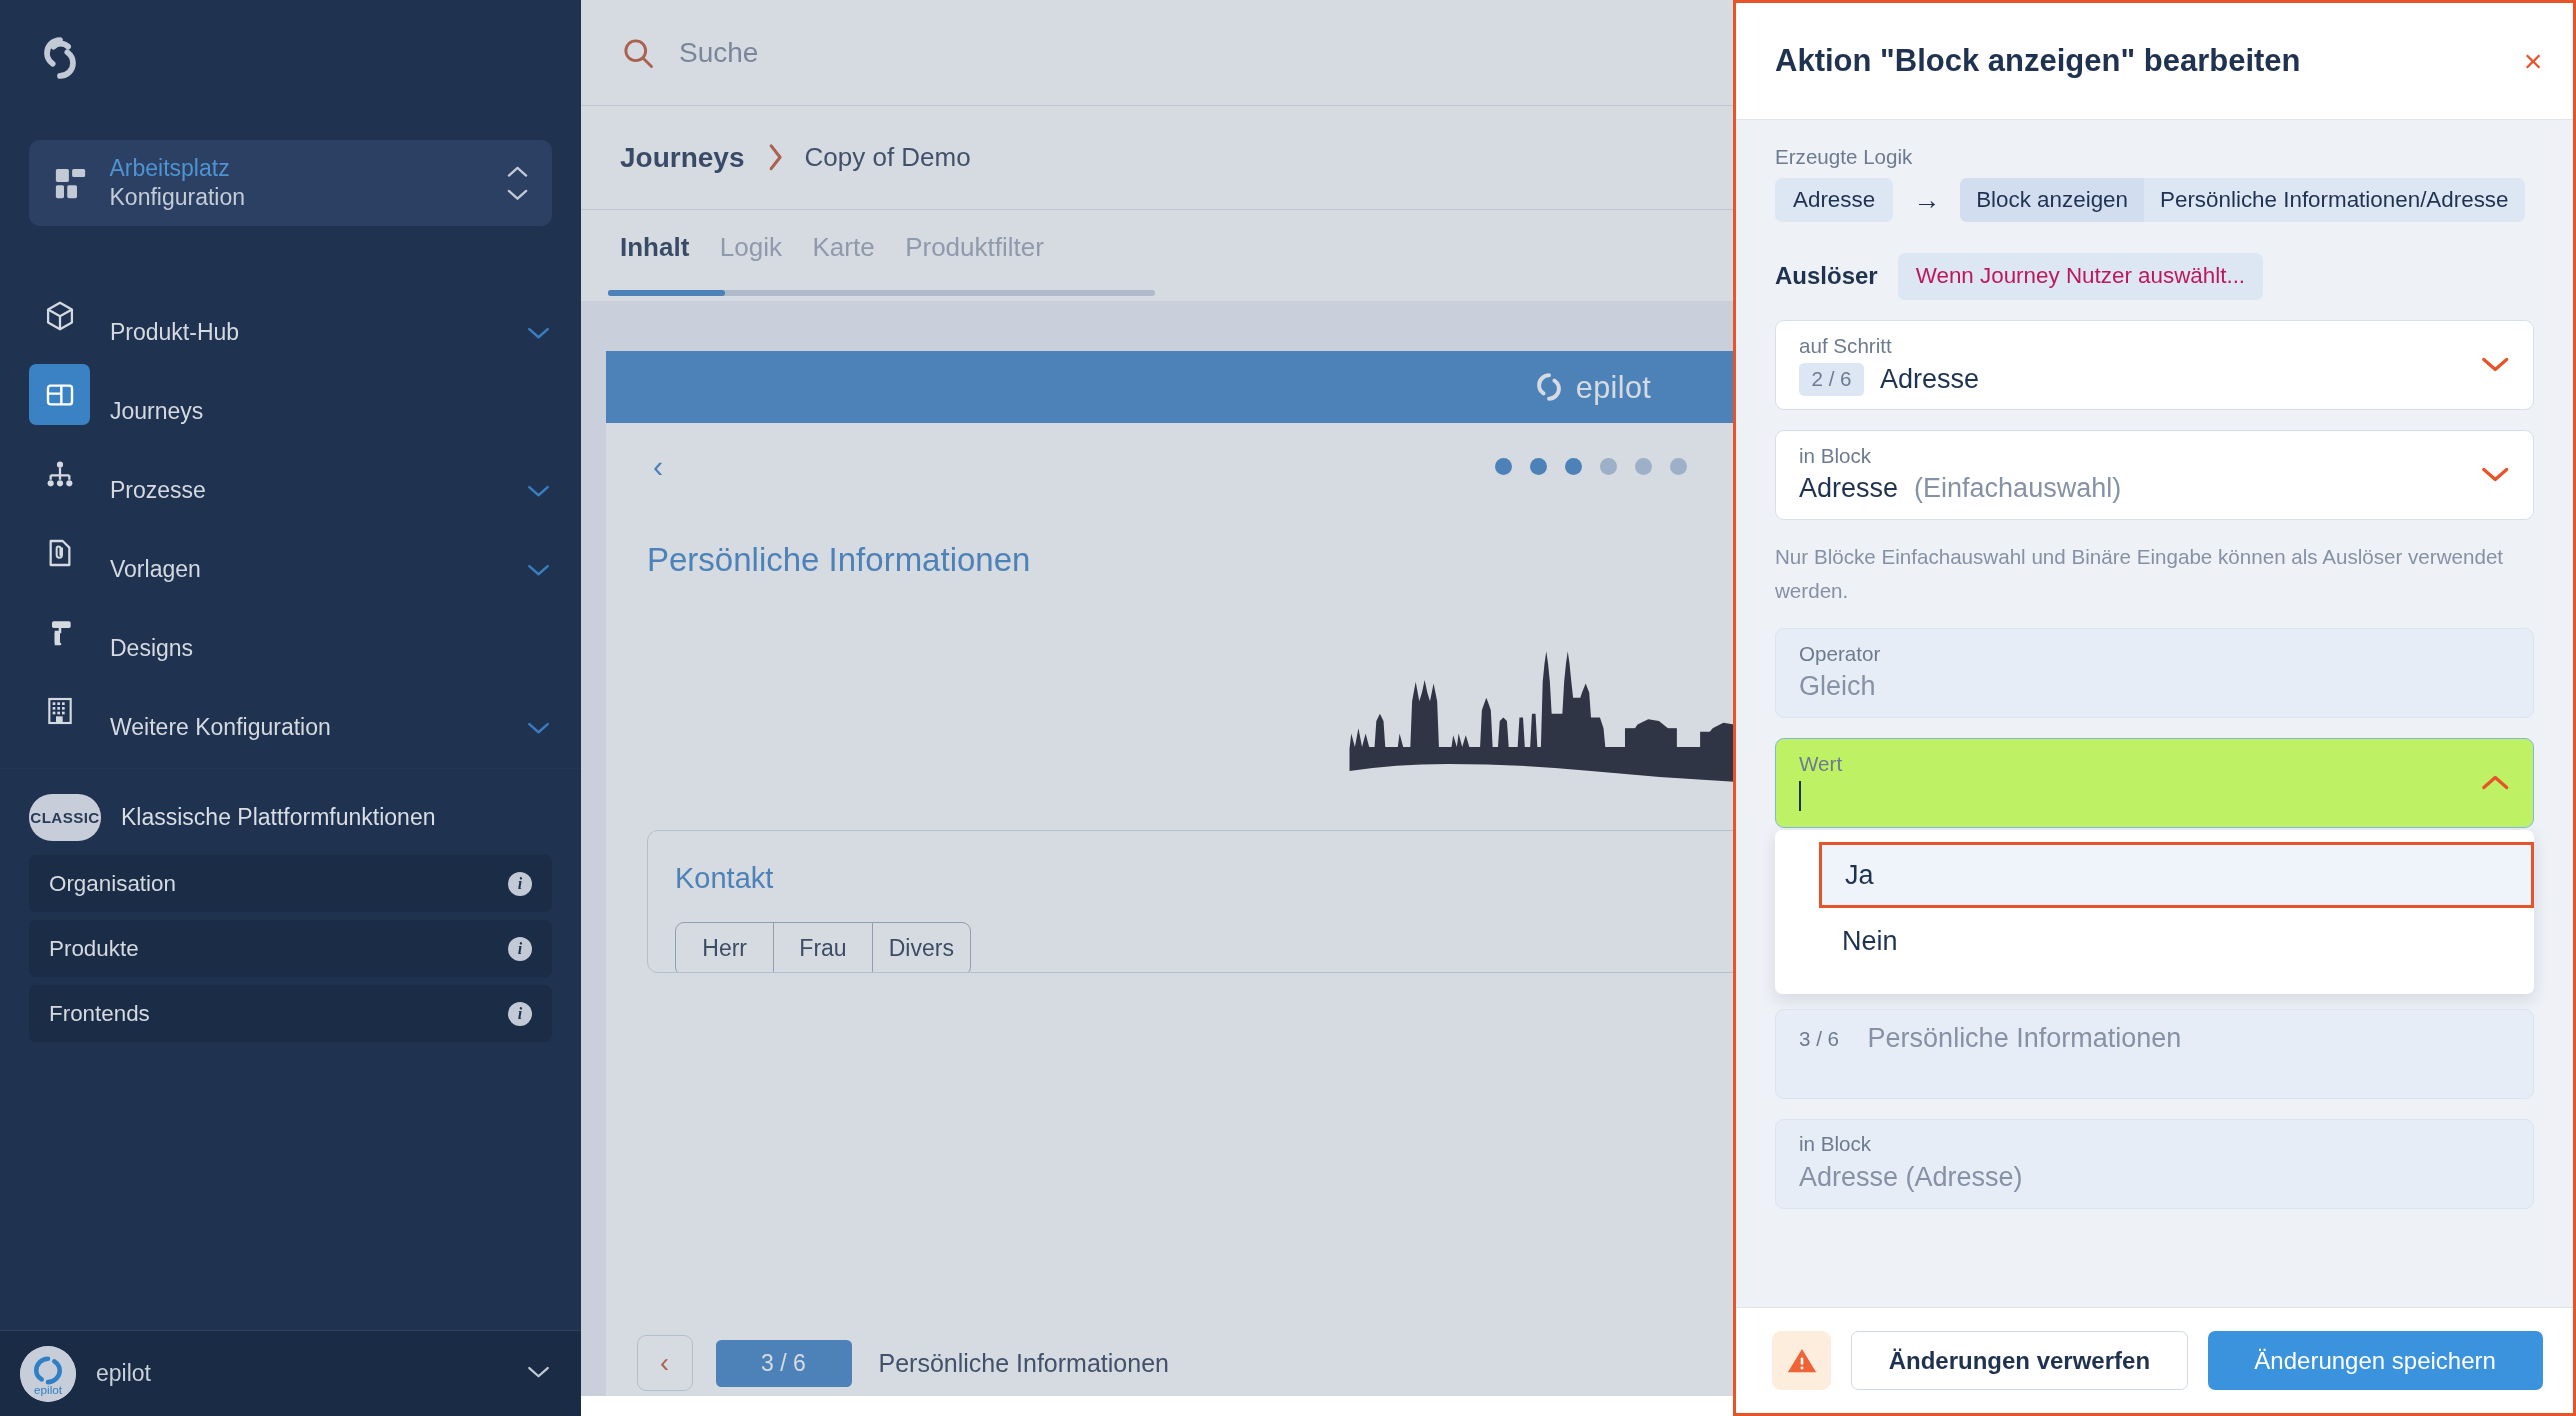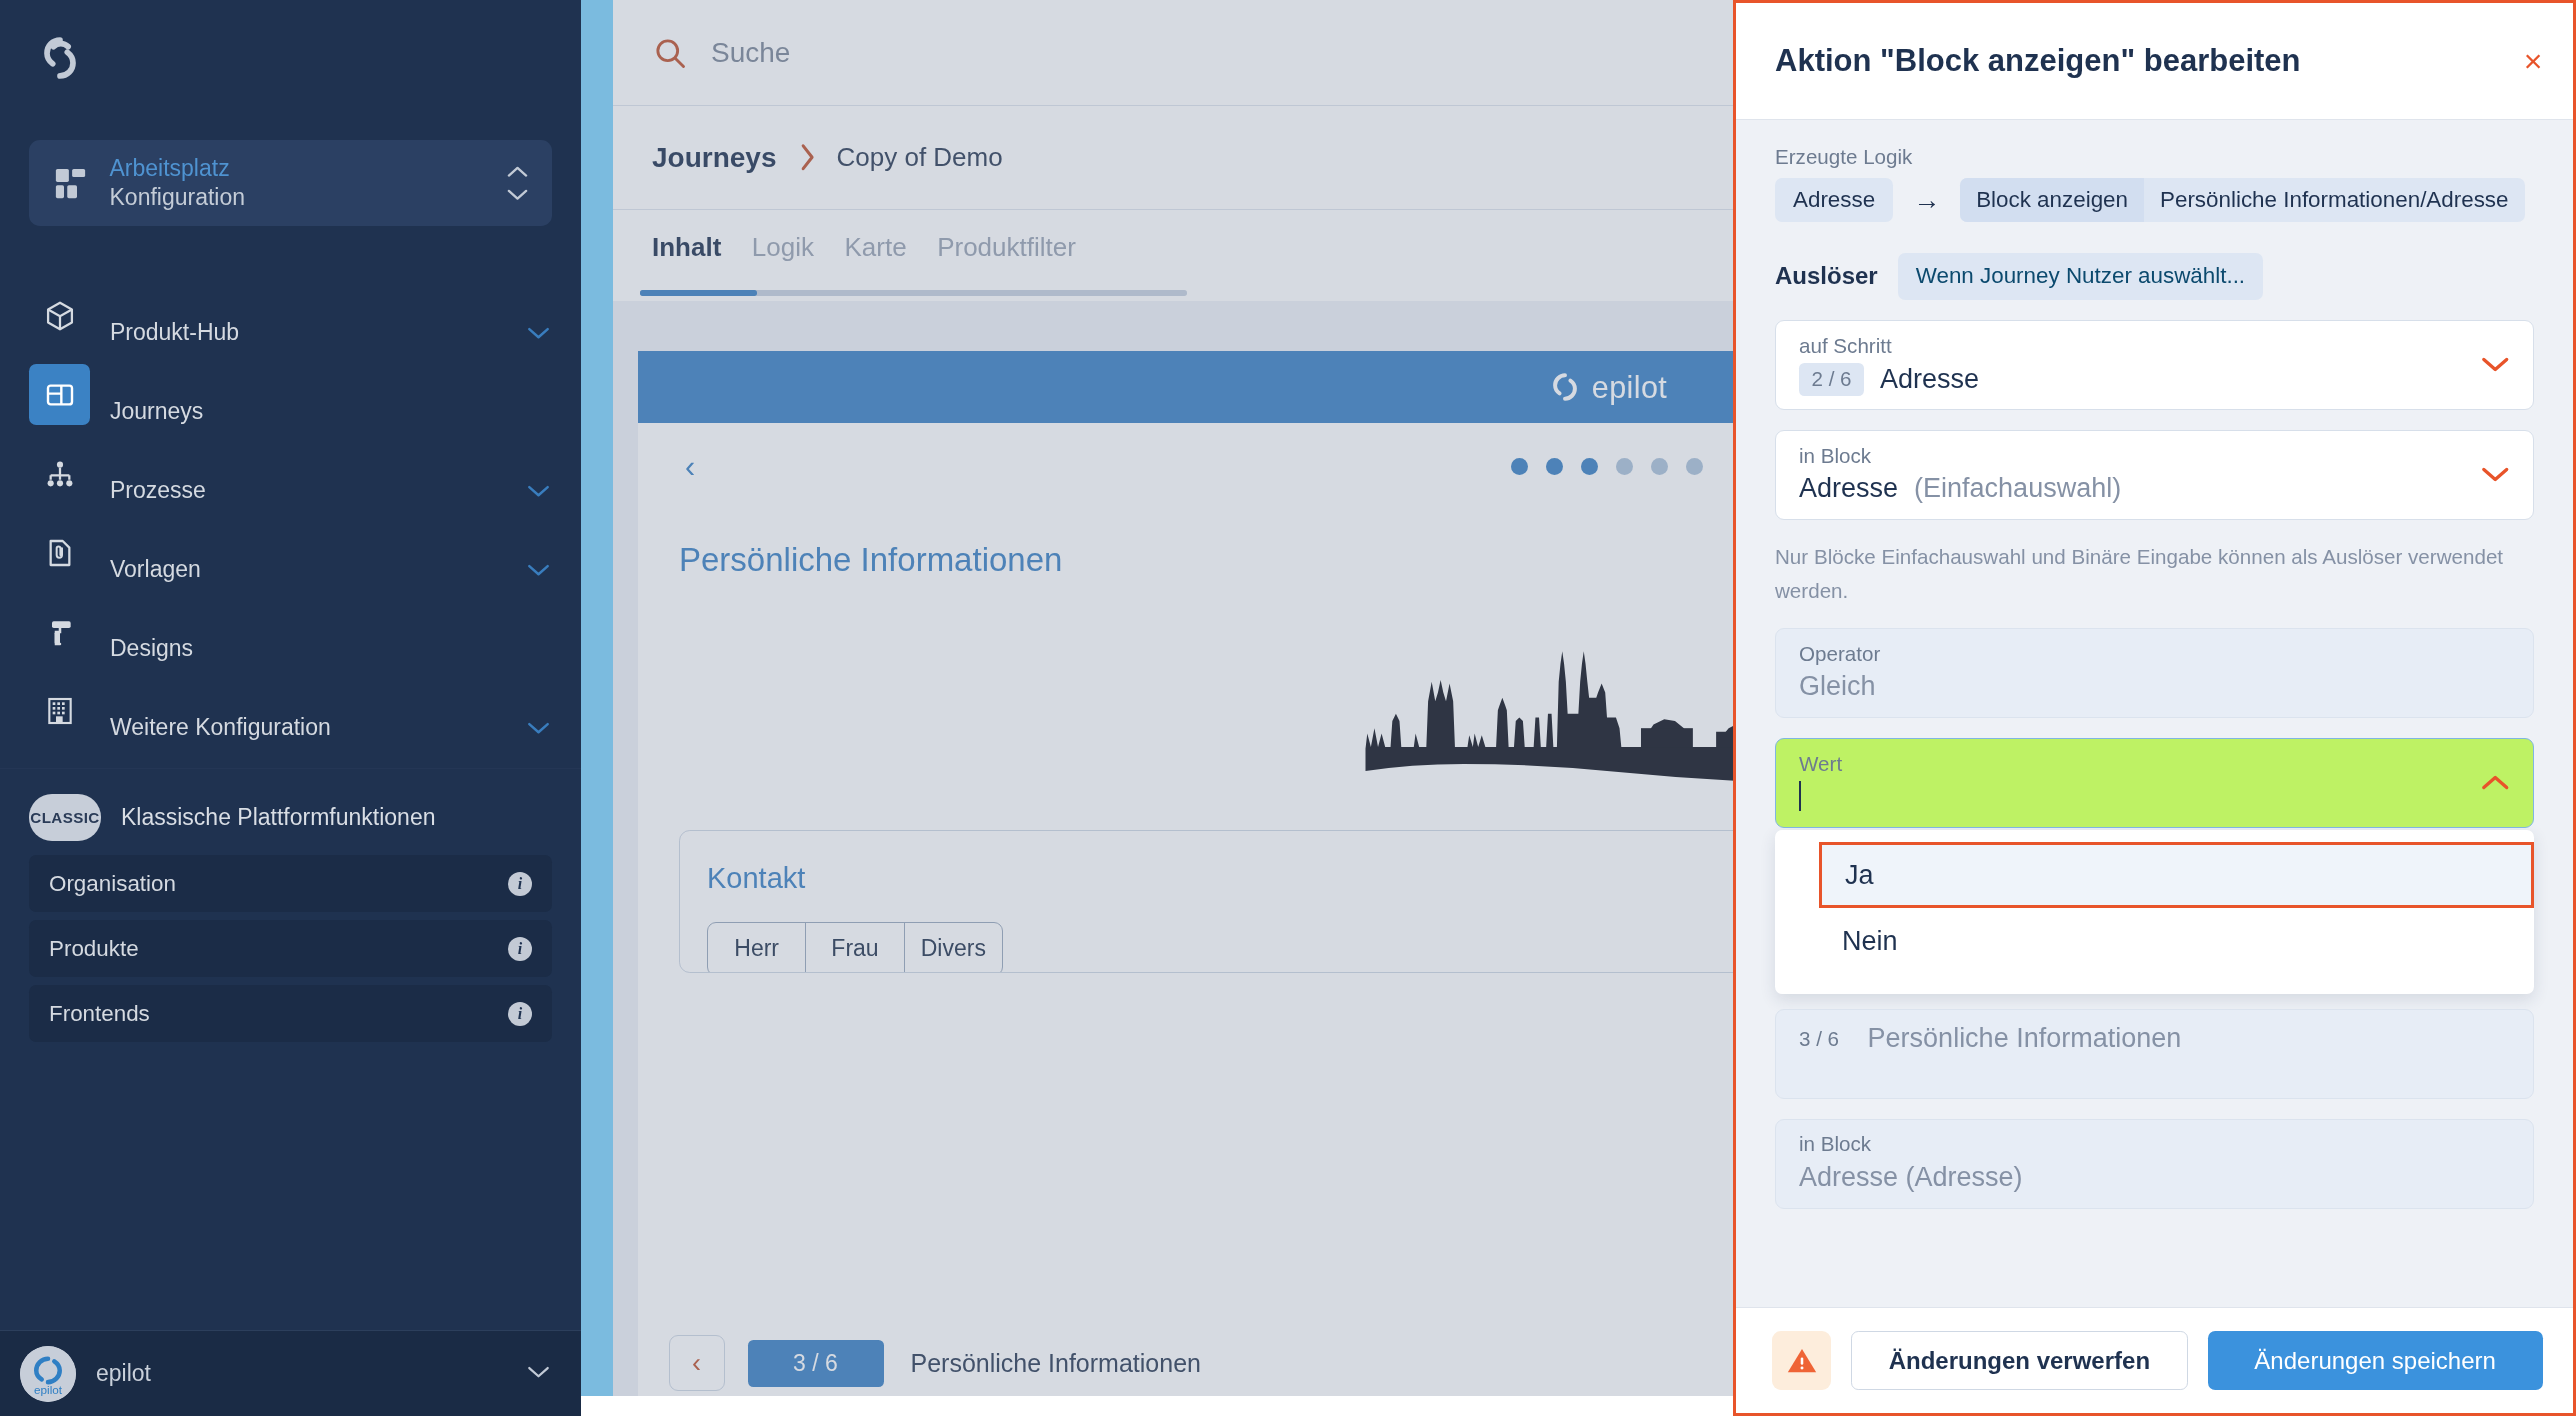--- a/index.html
+++ b/index.html
@@ -92,21 +92,21 @@
     width: 56px; height: 56px; border-radius: 50%;
     background: #c7ced9; margin-right: 20px; flex:0 0 56px;
     display:flex; align-items:center; justify-content:center;
     overflow: hidden;
   }
   .footer-name { flex:1; color: #c9d0da; font-size: 23px; }
 
   
   .main {
     flex: 1; height: 1396px; position: relative;
-    background: #7dd3fc; overflow: hidden; padding-left: 32px;
+    background: #be185d; overflow: hidden;
   }
   .topbar {
     height: 106px; display:flex; align-items:center;
     padding-left: 39px; border-bottom: 0.9px solid #dfe4ec;
     background: #ffffff;
   }
   .search-input-wrap { display:flex; align-items:center; gap: 23px; }
   .search-placeholder { color: #7c8798; font-size: 28px; }
 
   .breadcrumbbar {
@@ -217,21 +217,21 @@
     background:#dde6f3; color:#1f3250; font-size: 22.4px;
     padding: 9px 18px; border-radius: 7.2px;
   }
   .logic-arrow { color:#1f3250; font-size: 27px; margin: 0 20px; }
   .chip-group { display:flex; align-items:center; background:#dde6f3; border-radius:7.2px; }
   .chip-group .seg-a { background:#d2def0; padding: 9px 16px; border-radius: 7.2px 0 0 7.2px; font-size:22.4px; color:#1f3250; }
   .chip-group .seg-b { padding: 9px 16px; font-size:22.4px; color:#1f3250; }
 
   .trigger-row { display:flex; align-items:center; gap: 20px; margin-top: 30.5px; }
   .trigger-label { color:#1f3250; font-size: 24px; font-weight:bold; }
-  .trigger-chip { background:#dde6f3; color:#0c4a6e; font-size: 22.4px; padding: 10.8px 18px; border-radius: 7.2px; }
+  .trigger-chip { background:#dde6f3; color:#be185d; font-size: 22.4px; padding: 10.8px 18px; border-radius: 7.2px; }
 
   .select-box {
     margin-top: 20px; background:#ffffff; border:0.9px solid #d7dfea; border-radius: 9px;
     height: 90px; padding: 12.5px 23px 0 23px; position:relative;
   }
   .select-box.filled { background:#e7edf6; border-color:#dbe3ee; }
   .select-box.focused { background:#bef264; border:1.8px solid #7fb6e2; }
   .sel-label { color:#6d7b90; font-size: 20.6px; }
   .sel-value { color:#1f3250; font-size: 27px; margin-top: 5.4px; display:flex; align-items:center; gap: 16px; }
   .sel-value.muted { color:#8591a5; }

